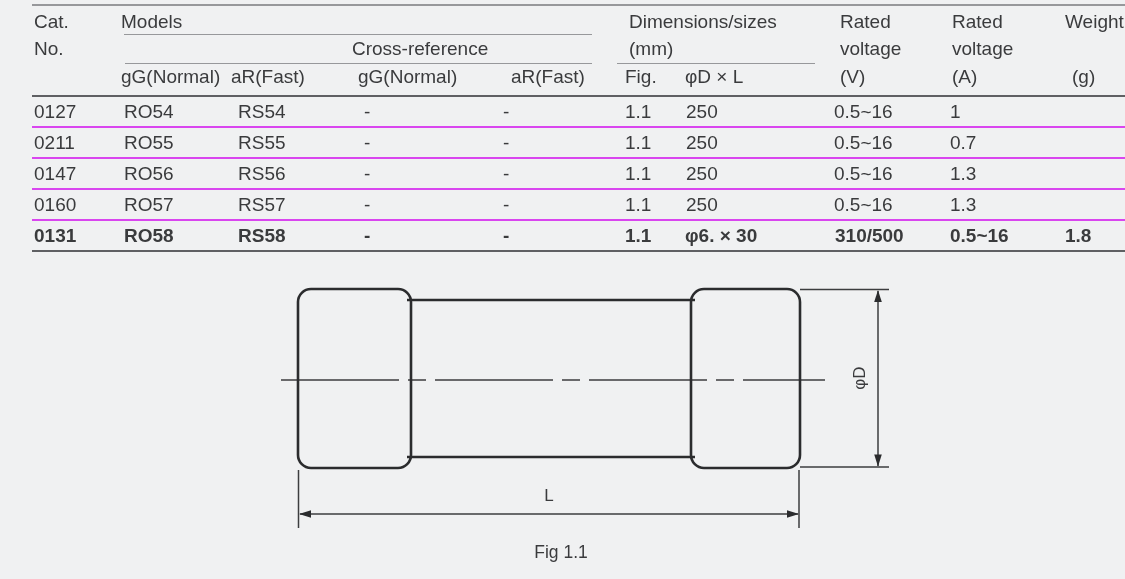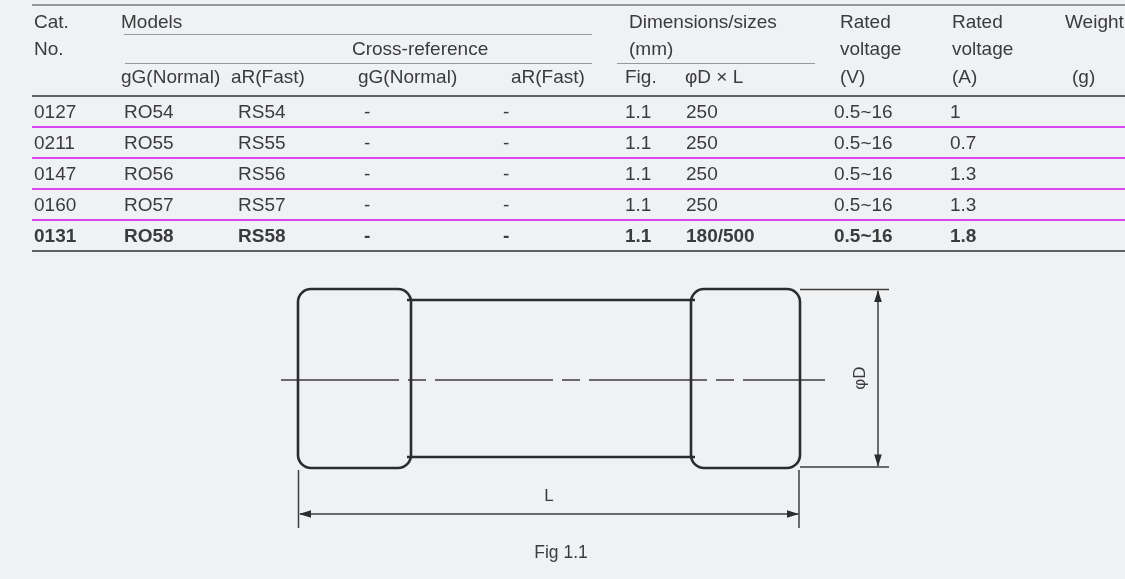--- a/index.html
+++ b/index.html
@@ -119,21 +119,22 @@
     <div class="cell c9">0.5~16</div>
     <div class="cell c10">1.3</div>
   </div>
   <div class="grid-row">
     <div class="cell c1">0131</div>
     <div class="cell c2">RO58</div>
     <div class="cell c3">RS58</div>
     <div class="cell c4">-</div>
     <div class="cell c5">-</div>
     <div class="cell c6">1.1</div>
-    <div class="cell c8">180/500</div>
+    <div class="cell c7">φ6. × 30</div>
+    <div class="cell c8">310/500</div>
     <div class="cell c9">0.5~16</div>
     <div class="cell c10">1.8</div>
   </div>
 </div>
 
 <svg class="figure-svg" width="645" height="326" viewBox="255 253 645 326">
 
   <line x1="276" y1="380" x2="820" y2="380" stroke="#3c3d3f" stroke-width="1.6" stroke-dasharray="118 9 18 9"></line>
 
   <line x1="402" y1="300" x2="690" y2="300" stroke="#2b2c2e" stroke-width="2.6"></line>

